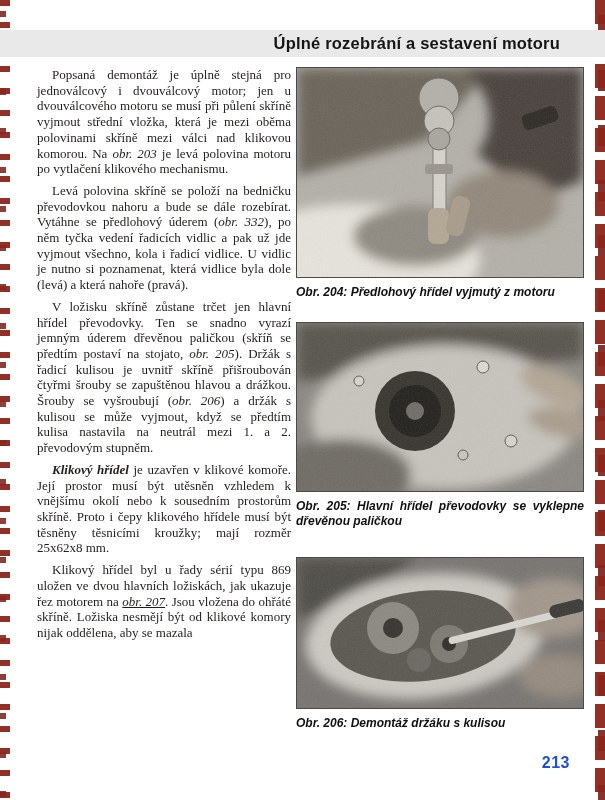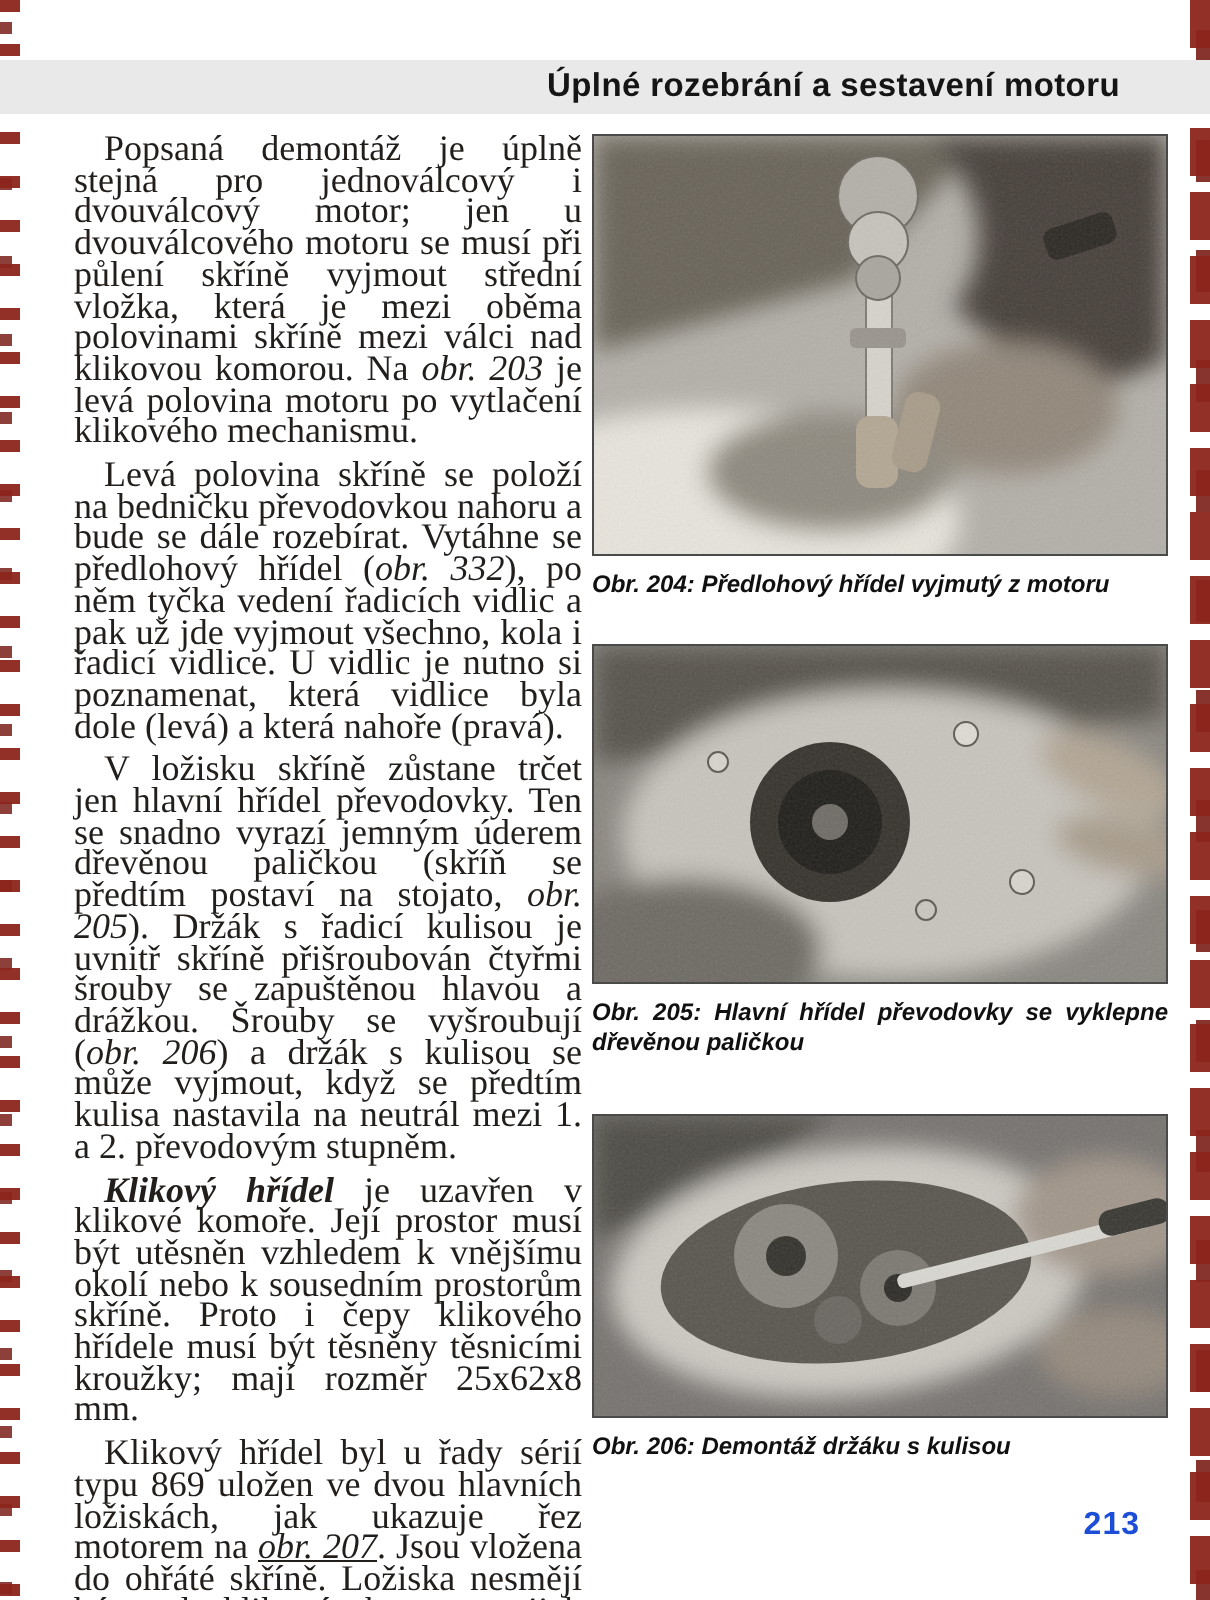--- a/index.html
+++ b/index.html
@@ -42,21 +42,21 @@
     font-family: "Liberation Sans", sans-serif;
     font-size: 16.5px; font-weight: 600; color: #151515;
     letter-spacing: 0.2px;
   }
 
   .text-col { position: absolute; left: 37px; top: 67px; width: 254px; }
   .text-col p {
     margin: 0 0 6px 0;
     text-align: justify;
     text-indent: 15px;
-    font-size: 18px;
+    font-size: 13px;
     line-height: 15.7px;
     color: #211e1b;
   }
 
   .fig-col { position: absolute; left: 296px; top: 67px; width: 288px; height: 710px; }
   .fig { position: absolute; left: 0; width: 248px; margin: 0; }
   .fig-204 { top: 0; }
   .fig-205 { top: 255px; }
   .fig-206 { top: 490px; }
   .photo {
@@ -90,21 +90,21 @@
   <div class="edge edge-left"></div>
   <div class="edge edge-right"></div>
 
   <header class="header-band">
     <h1 class="chapter-title">Úplné rozebrání a sestavení motoru</h1>
   </header>
 
   <main>
     <div class="text-col" id="textcol">
         <p><span>Popsaná demontáž je úplně stejná pro jednoválcový i dvouválcový motor; jen u dvouválcového motoru se musí při půlení skříně vyjmout střední vložka, která je mezi oběma polovinami skříně mezi válci nad klikovou komorou. Na </span><span style="font-style: italic;">obr. 203</span><span> je levá polovina motoru po vytlačení klikového mechanismu.</span></p>
-        <p><span>Levá polovina skříně se položí na bedničku převodovkou nahoru a bude se dále rozebírat. Vytáhne se předlohový hřídel (</span><span style="font-style: italic;">obr. 332</span><span>), po něm tyčka vedení řadicích vidlic a pak už jde vyjmout všechno, kola i řadicí vidlice. U vidlic je nutno si poznamenat, která vidlice byla dole (levá) a která nahoře (pravá).</span></p>
+        <p><span>Levá polovina skříně se položí na bedničku převodovkou nahoru a bude se dále rozebírat. Vytáhne se předlohový úderem (</span><span style="font-style: italic;">obr. 332</span><span>), po něm tyčka vedení řadicích vidlic a pak už jde vyjmout všechno, kola i řadicí vidlice. U vidlic je nutno si poznamenat, která vidlice byla dole (levá) a která nahoře (pravá).</span></p>
         <p><span>V ložisku skříně zůstane trčet jen hlavní hřídel převodovky. Ten se snadno vyrazí jemným úderem dřevěnou paličkou (skříň se předtím postaví na stojato, </span><span style="font-style: italic;">obr. 205</span><span>). Držák s řadicí kulisou je uvnitř skříně přišroubován čtyřmi šrouby se zapuštěnou hlavou a drážkou. Šrouby se vyšroubují (</span><span style="font-style: italic;">obr. 206</span><span>) a držák s kulisou se může vyjmout, když se předtím kulisa nastavila na neutrál mezi 1. a 2. převodovým stupněm.</span></p>
         <p><span style="font-style: italic; font-weight: bold; font-family: Liberation Serif, serif;">Klikový hřídel</span><span> je uzavřen v klikové komoře. Její prostor musí být utěsněn vzhledem k vnějšímu okolí nebo k sousedním prostorům skříně. Proto i čepy klikového hřídele musí být těsněny těsnicími kroužky; mají rozměr 25x62x8 mm.</span></p>
         <p><span>Klikový hřídel byl u řady sérií typu 869 uložen ve dvou hlavních ložiskách, jak ukazuje řez motorem na </span><span style="font-style: italic; text-decoration: underline;">obr. 207</span><span>. Jsou vložena do ohřáté skříně. Ložiska nesmějí být od klikové komory nijak oddělena, aby se mazala</span></p>
       </div>
 
     <aside class="fig-col">
 
       <figure class="fig fig-204">
         <div class="photo">
           <svg width="286" height="209" viewBox="0 0 286 209" xmlns="http://www.w3.org/2000/svg">

